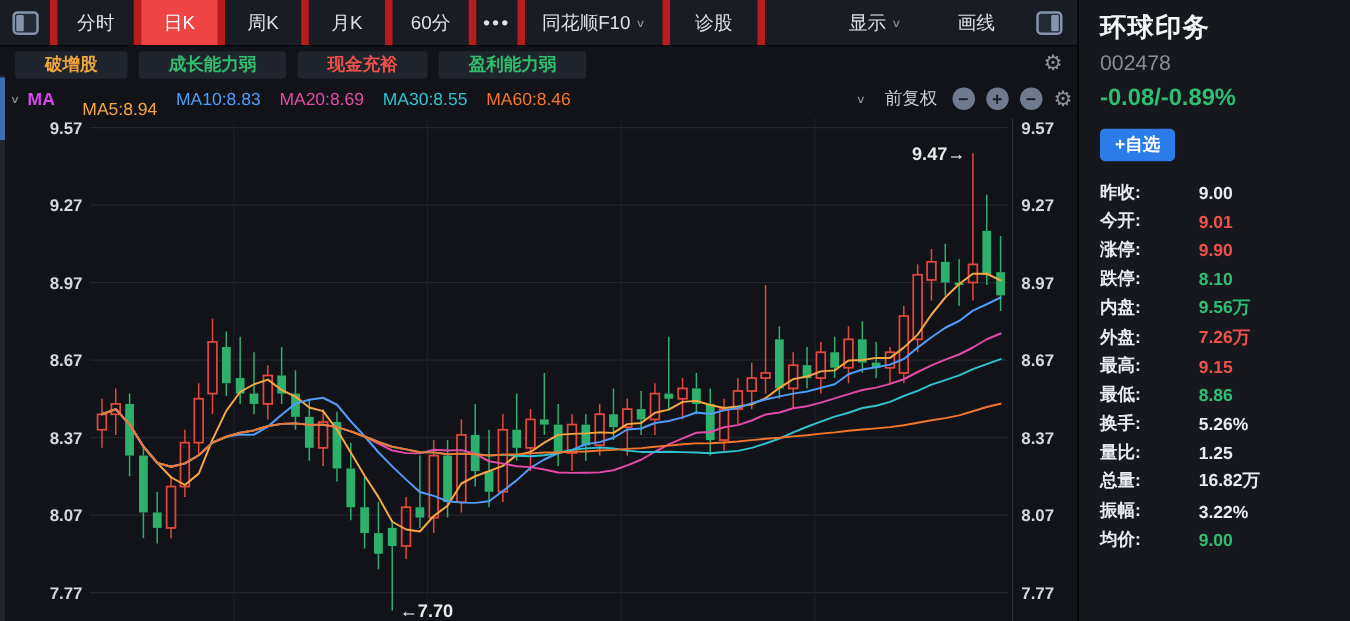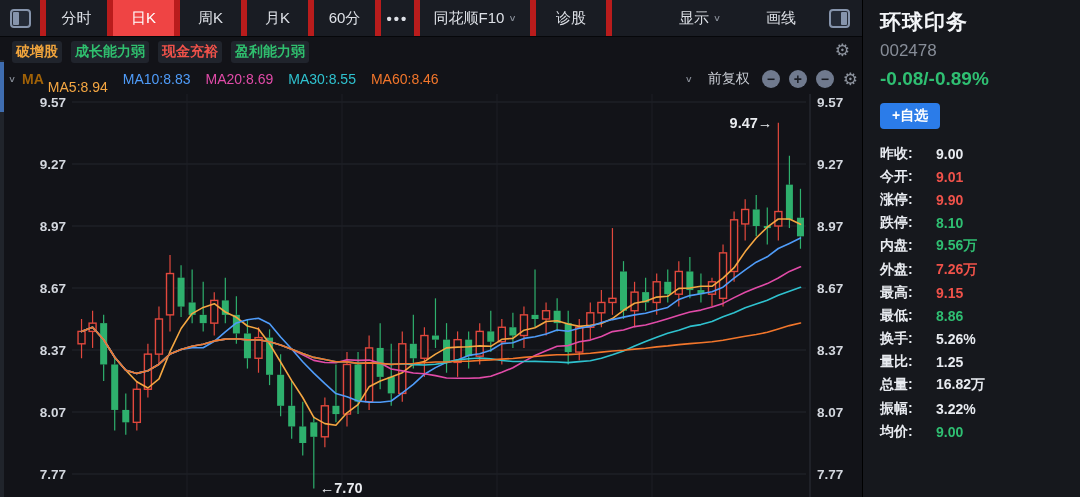--- a/index.html
+++ b/index.html
@@ -25,29 +25,29 @@
   .tb-show { width:92px; border-right:none; }
   .tb-draw { width:70px; border-right:none; }
   .chev { color:#8a909a; font-size:11px; margin-left:4px; transform:scaleY(.8); }
   .win-icon { width:21px; height:19px; border:2px solid #8694ac; border-radius:4px; position:relative; background:#242a36; }
   .win-icon .half { position:absolute; top:1px; bottom:1px; width:6px; background:#8694ac; border-radius:1px; }
   .win-icon .half.left { left:1px; } .win-icon .half.right { right:1px; }
 
   
   .tagsrow { position:absolute; left:6px; top:38px; width:856px; height:27px;
              display:flex; align-items:center; gap:9px; padding-left:6px; }
-  .tag { background:#20242c; border-radius:3px; padding:2px 4px; font-size:14px; font-weight:700; }
+  .tag { background:#20242c; border-radius:3px; padding:2px 24px; font-size:14px; font-weight:700; }
   .gear { color:#8d939e; font-size:17px; line-height:1; }
   .tags-gear { position:absolute; right:12px; top:42px; }
 
   
   .marow { position:absolute; left:8px; top:65px; width:854px; height:28px;
            display:flex; align-items:center; font-size:14px; color:#aab0ba; }
   .marow .chev { margin:0 6px 0 0; }
-  .ma-title { color:#a16207; font-weight:600; margin-right:4px; }
+  .ma-title { color:#d946ef; font-weight:600; margin-right:22px; }
   .ma-item { font-weight:500; margin-right:15px; }
   .ma-controls { position:absolute; right:4px; top:0; height:28px; display:flex; align-items:center; gap:9px; }
   .ma-controls .adj { color:#c9cdd4; font-size:14px; margin-right:3px; }
   .cbtn { width:18px; height:18px; border-radius:50%; background:#707a8e; color:#191c23;
           display:flex; align-items:center; justify-content:center; font-size:14px; font-weight:700; line-height:1; }
 
   
   .rail { position:absolute; left:0; top:60px; width:4px; height:437px; background:#20242b; }
   .rail .blue { position:absolute; left:0; top:2px; width:4px; height:50px; background:#3f6db0; }
 
@@ -57,21 +57,21 @@
   
   .panel { position:absolute; left:862px; top:0; width:218px; height:497px;
            background:#16181d; border-left:1px solid #000; padding:8px 0 0 17px; }
   .p-name { color:#f3f5f8; font-size:21px; font-weight:700; letter-spacing:1px; }
   .p-code { color:#878d98; font-size:17px; margin-top:5px; }
   .p-price { font-size:21px; font-weight:700; margin-top:11px; }
   .p-change { font-size:19px; font-weight:700; margin-top:7px; }
   .p-watch { display:inline-block; margin-top:13px; background:#2b7ce9; color:#fff;
              font-size:14px; font-weight:600; border-radius:4px; padding:4px 12px; border:none; cursor:pointer; }
   .p-stats { margin-top:13px; }
-  .p-row { height:23.2px; display:flex; align-items:center; font-size:14px; font-weight:600; }
+  .p-row { height:23.2px; display:flex; align-items:center; font-size:14px; font-weight:600;gap:23px; }
   .p-label { color:#e8ebf0; width:56px; }
   .p-value { }
 </style>
 </head>
 <body>
 
 <div class="app">
   <div class="left-region">
 
     <div class="toolbar">

